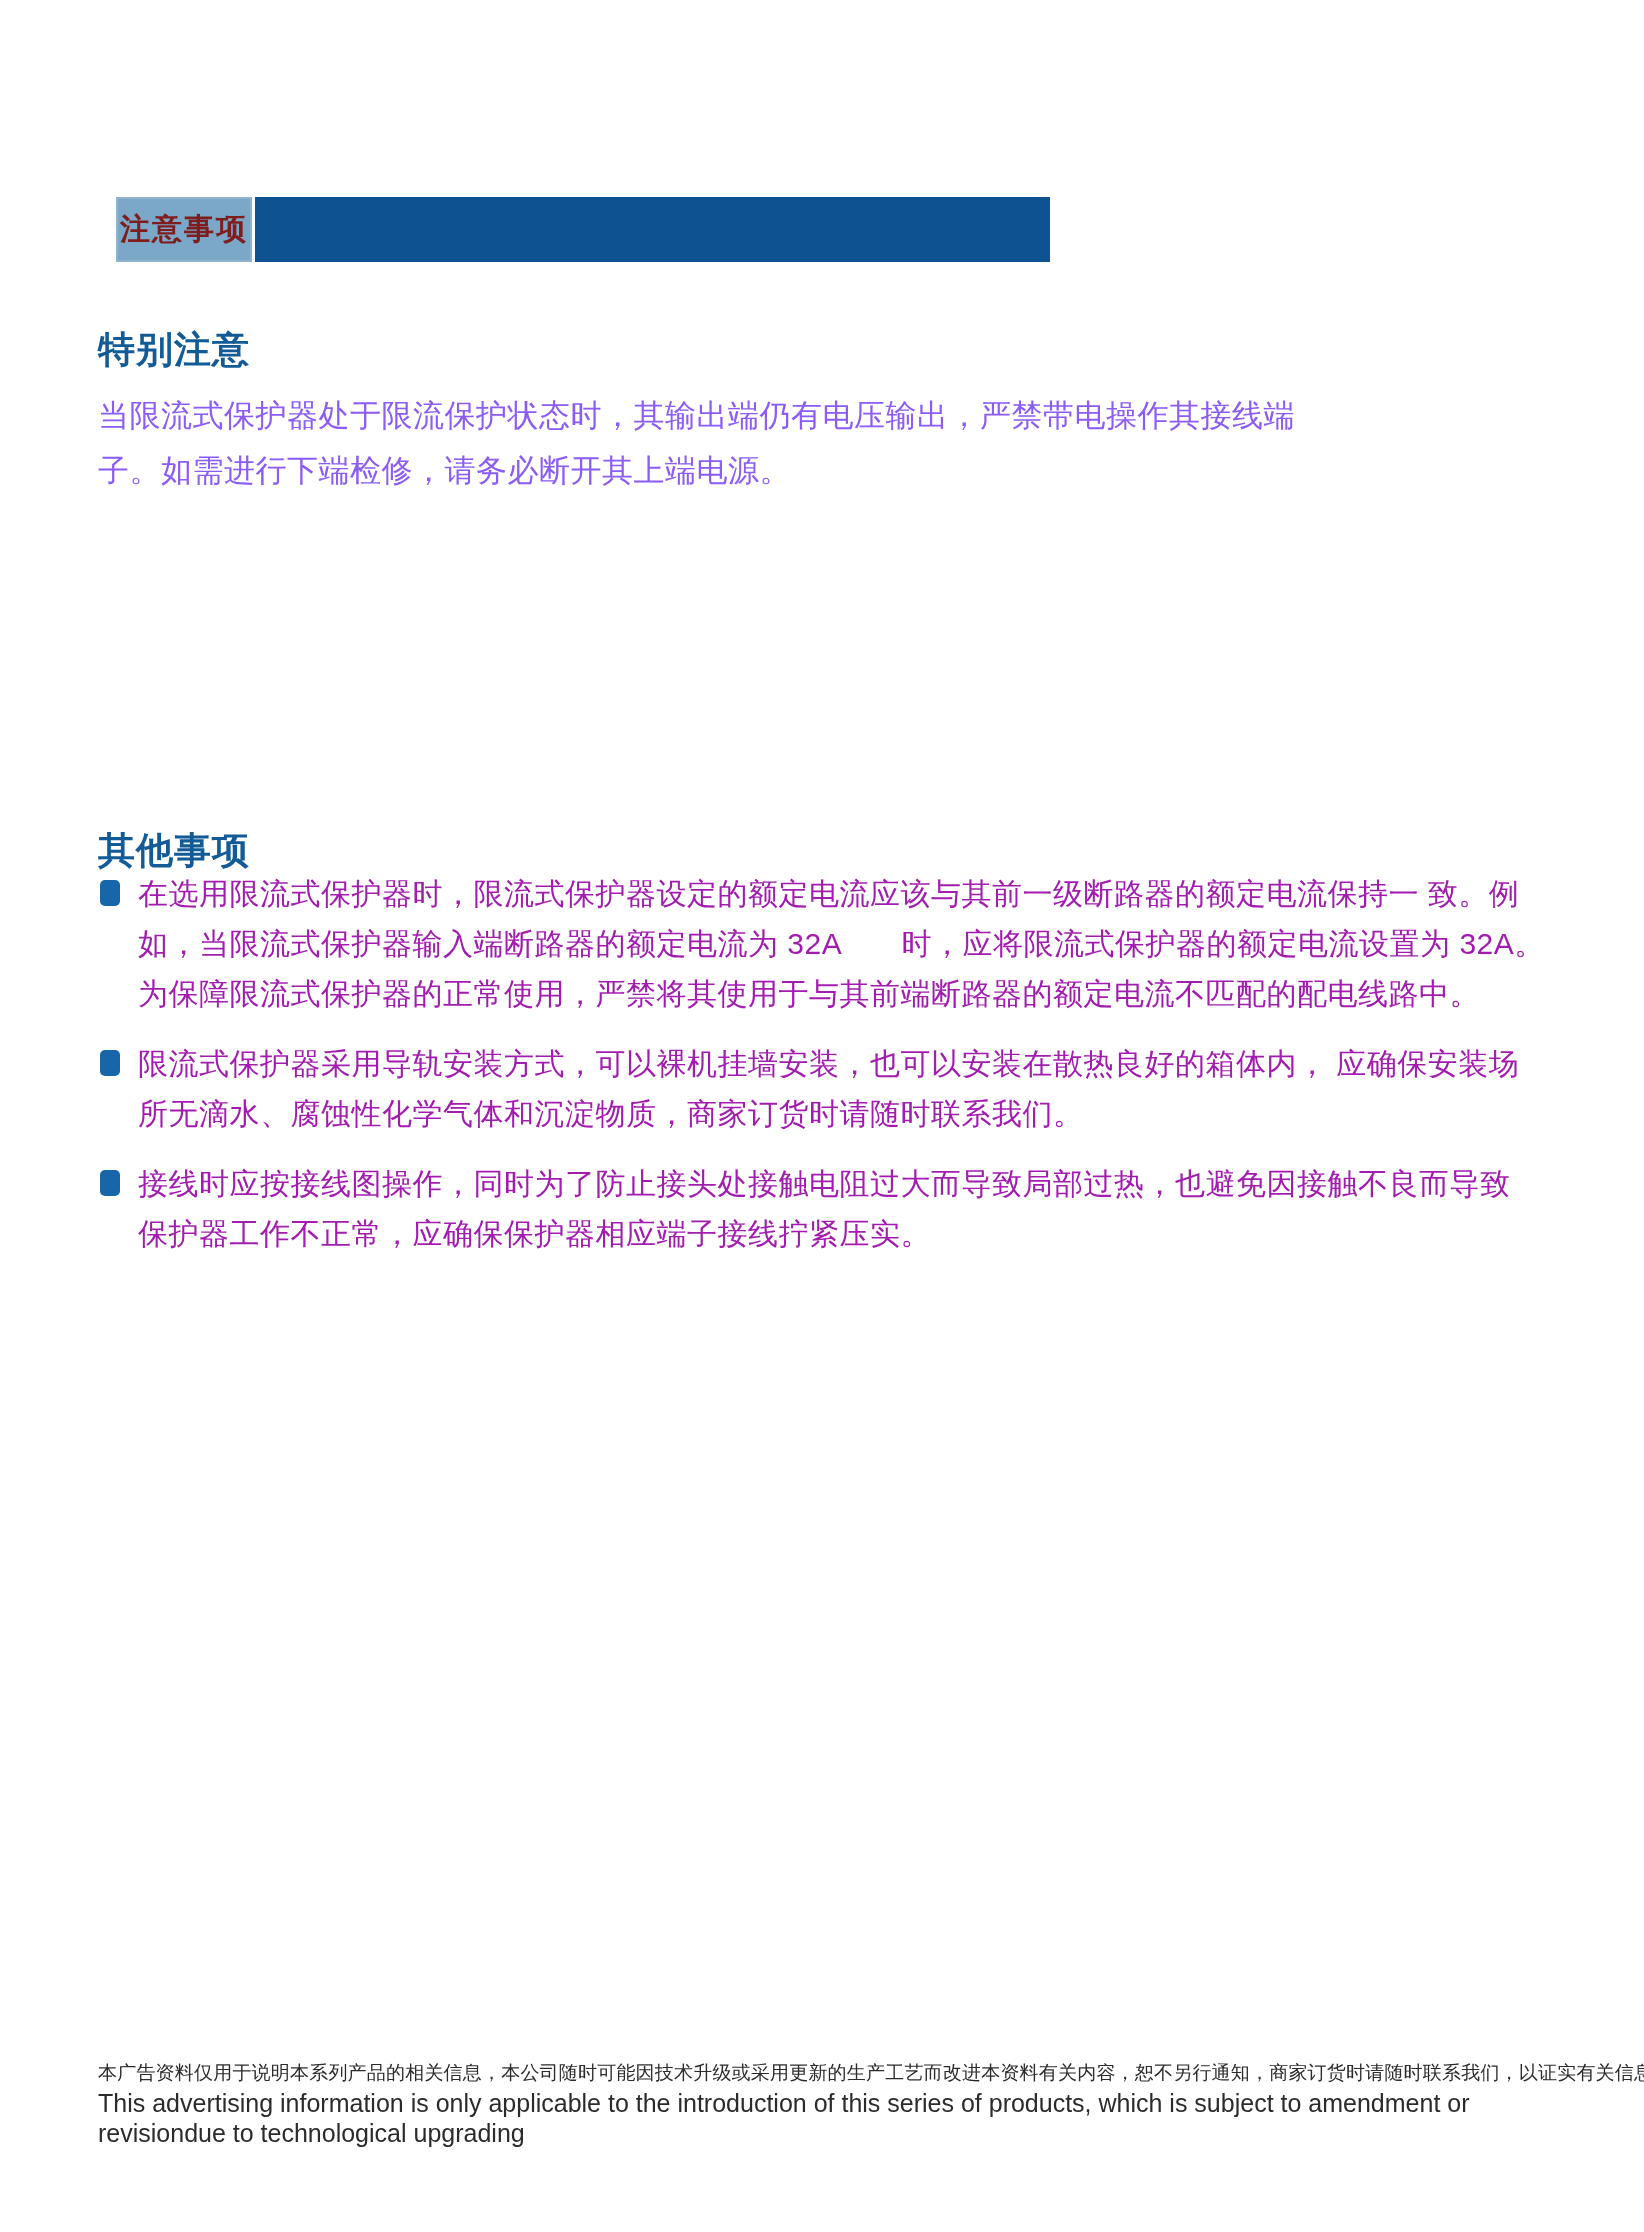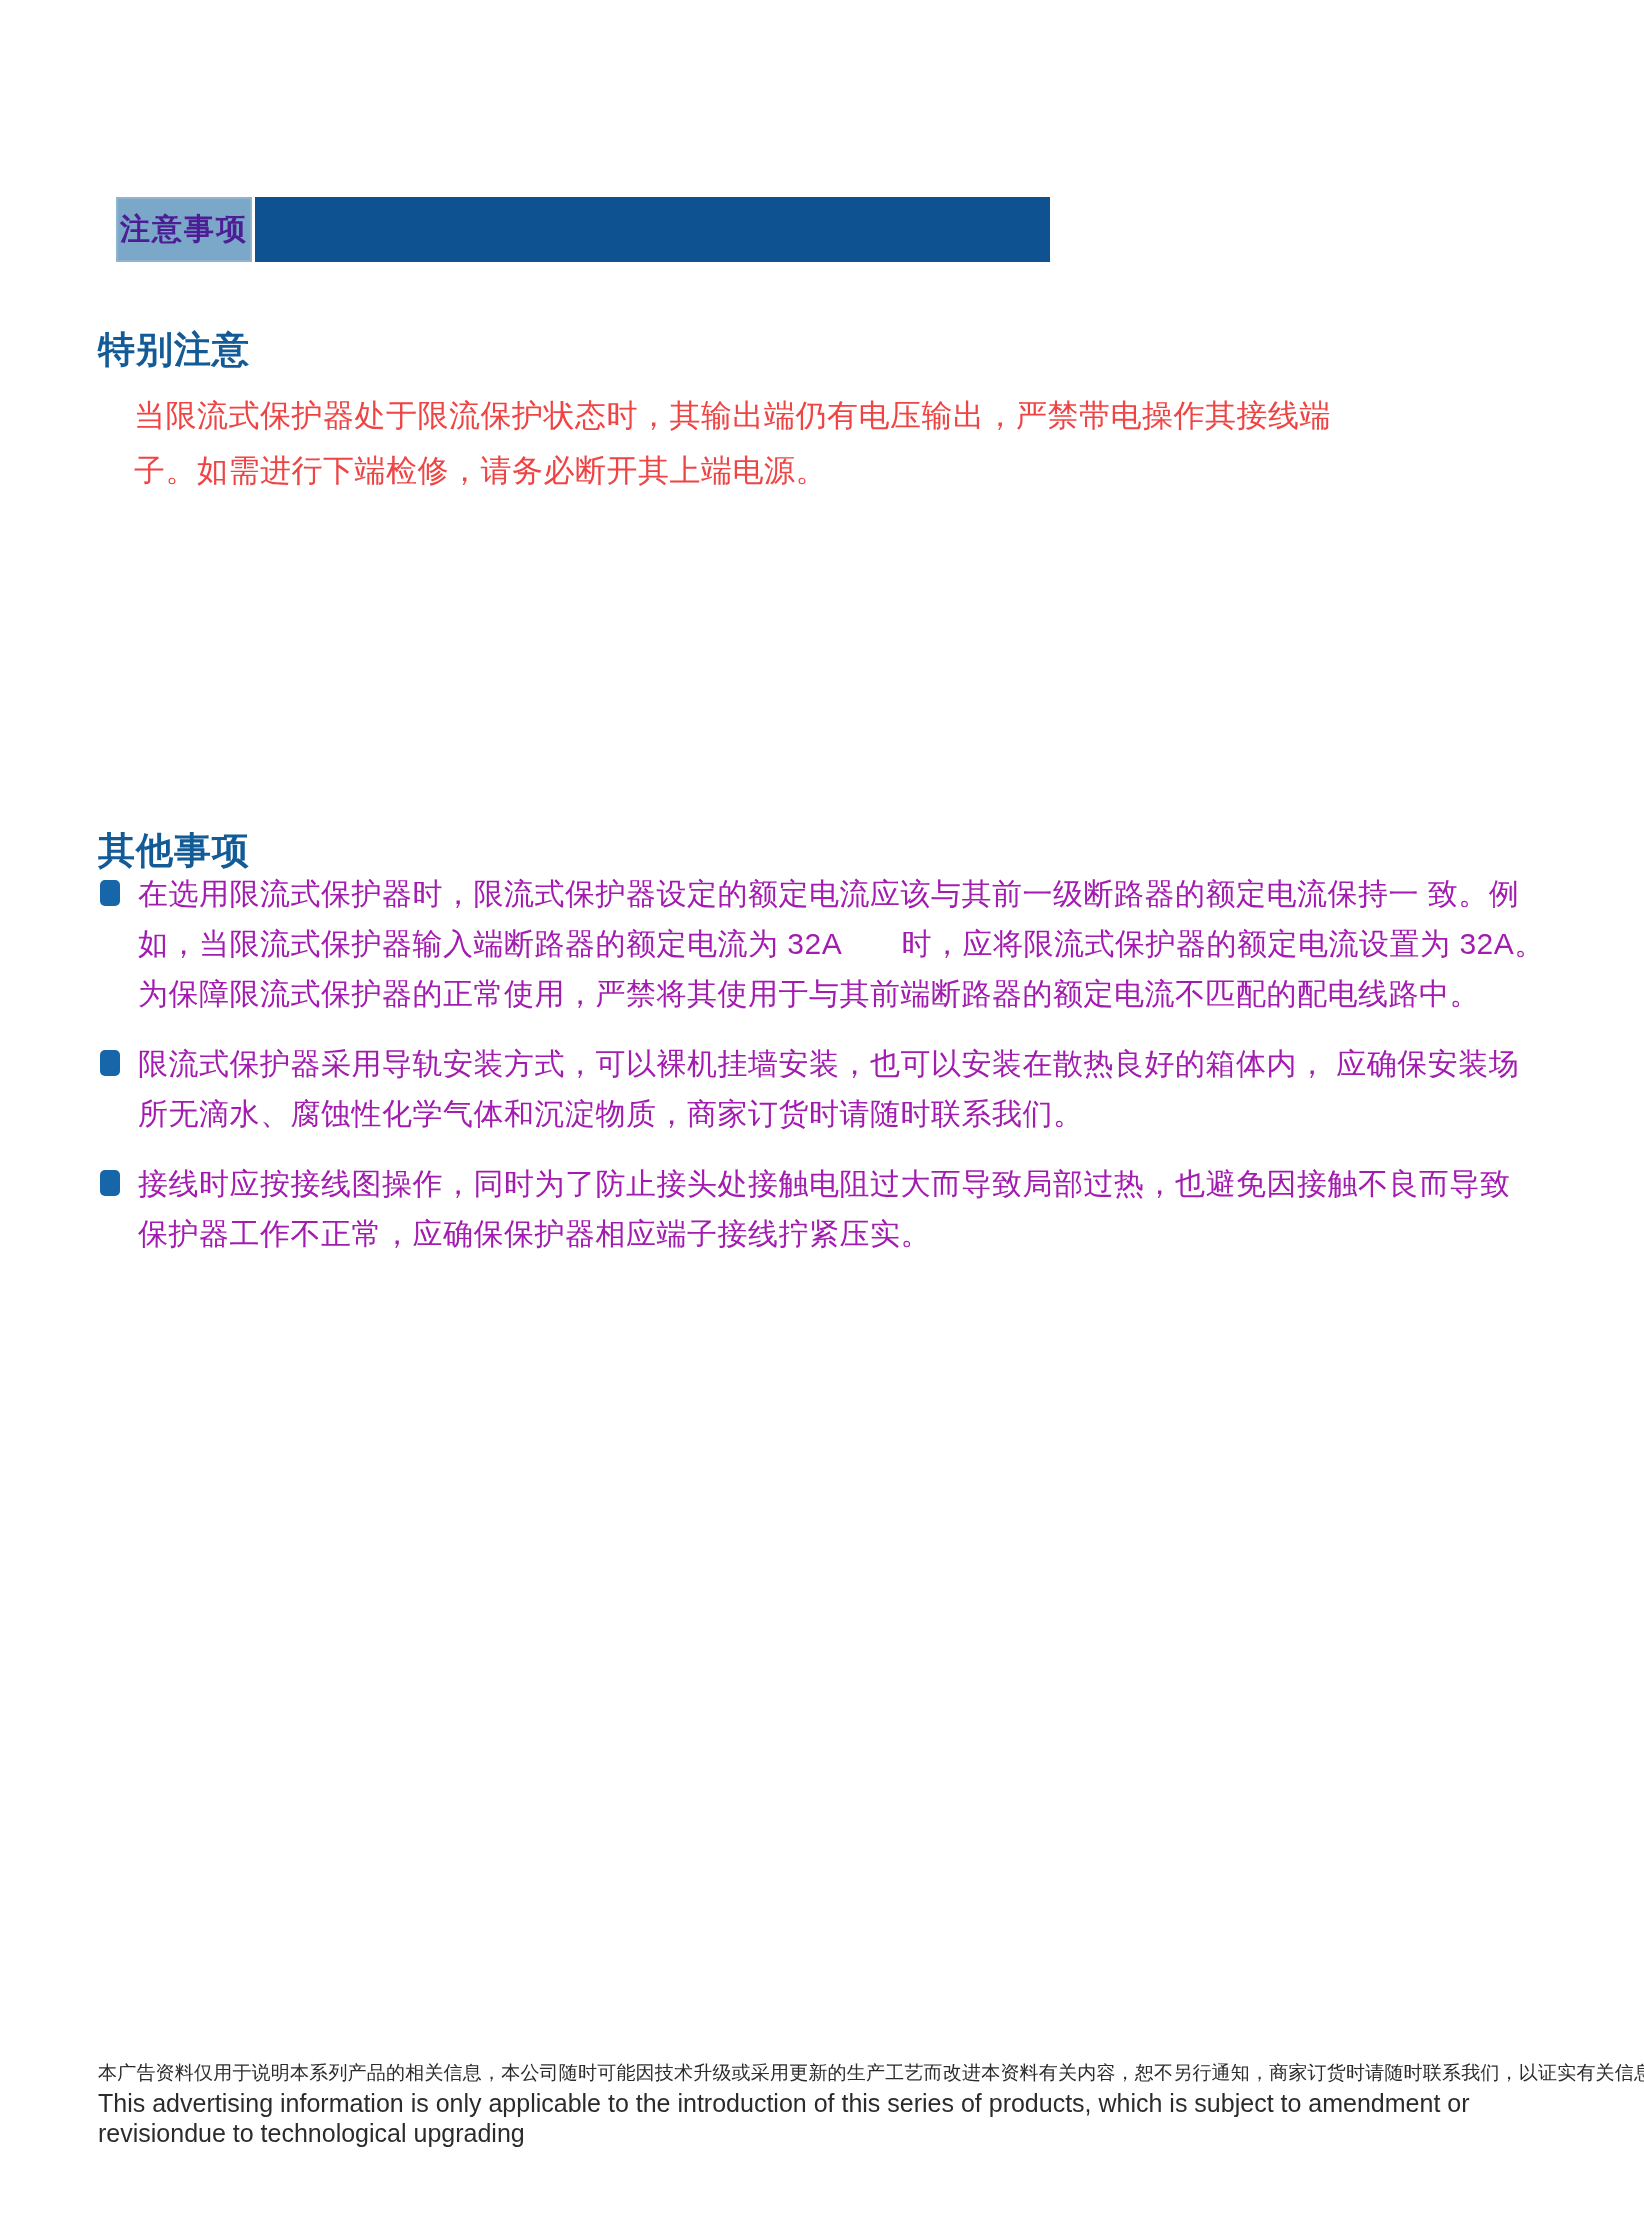--- a/index.html
+++ b/index.html
@@ -14,21 +14,21 @@
   
   .header-bar{
     position:absolute;top:197px;left:116px;
     width:934px;height:65px;
     display:flex;align-items:stretch;
   }
   .header-tag{
     width:136px;
     background:#7BA7C9;
     display:flex;align-items:center;justify-content:center;
-    color:#4c1d95;
+    color:#7f1d1d;
     font-size:30px;font-weight:bold;
     letter-spacing:2px;
     border:2px solid #8FB4D0;
     box-sizing:border-box;
   }
   .header-rest{
     flex:1;
     margin-left:3px;
     background:#0E5291;
   }
@@ -39,25 +39,24 @@
     color:#135B97;
     font-size:37px;font-weight:bold;
     letter-spacing:1px;
   }
   .title-special{top:325px;}
   .title-other{top:796px;margin-top:30px;}
 
   
   .special-body{
     position:absolute;left:98px;top:388px;
-    color:#ef4444;
+    color:#8b5cf6;
     font-size:31px;
     line-height:55px;
     letter-spacing:0.5px;
-    margin-left:36px;
   }
 
   
   .bullet-list{
     position:absolute;left:100px;top:869px;
     width:1463px;
   }
   .bullet-item{
     display:flex;
     margin-bottom:20px;

